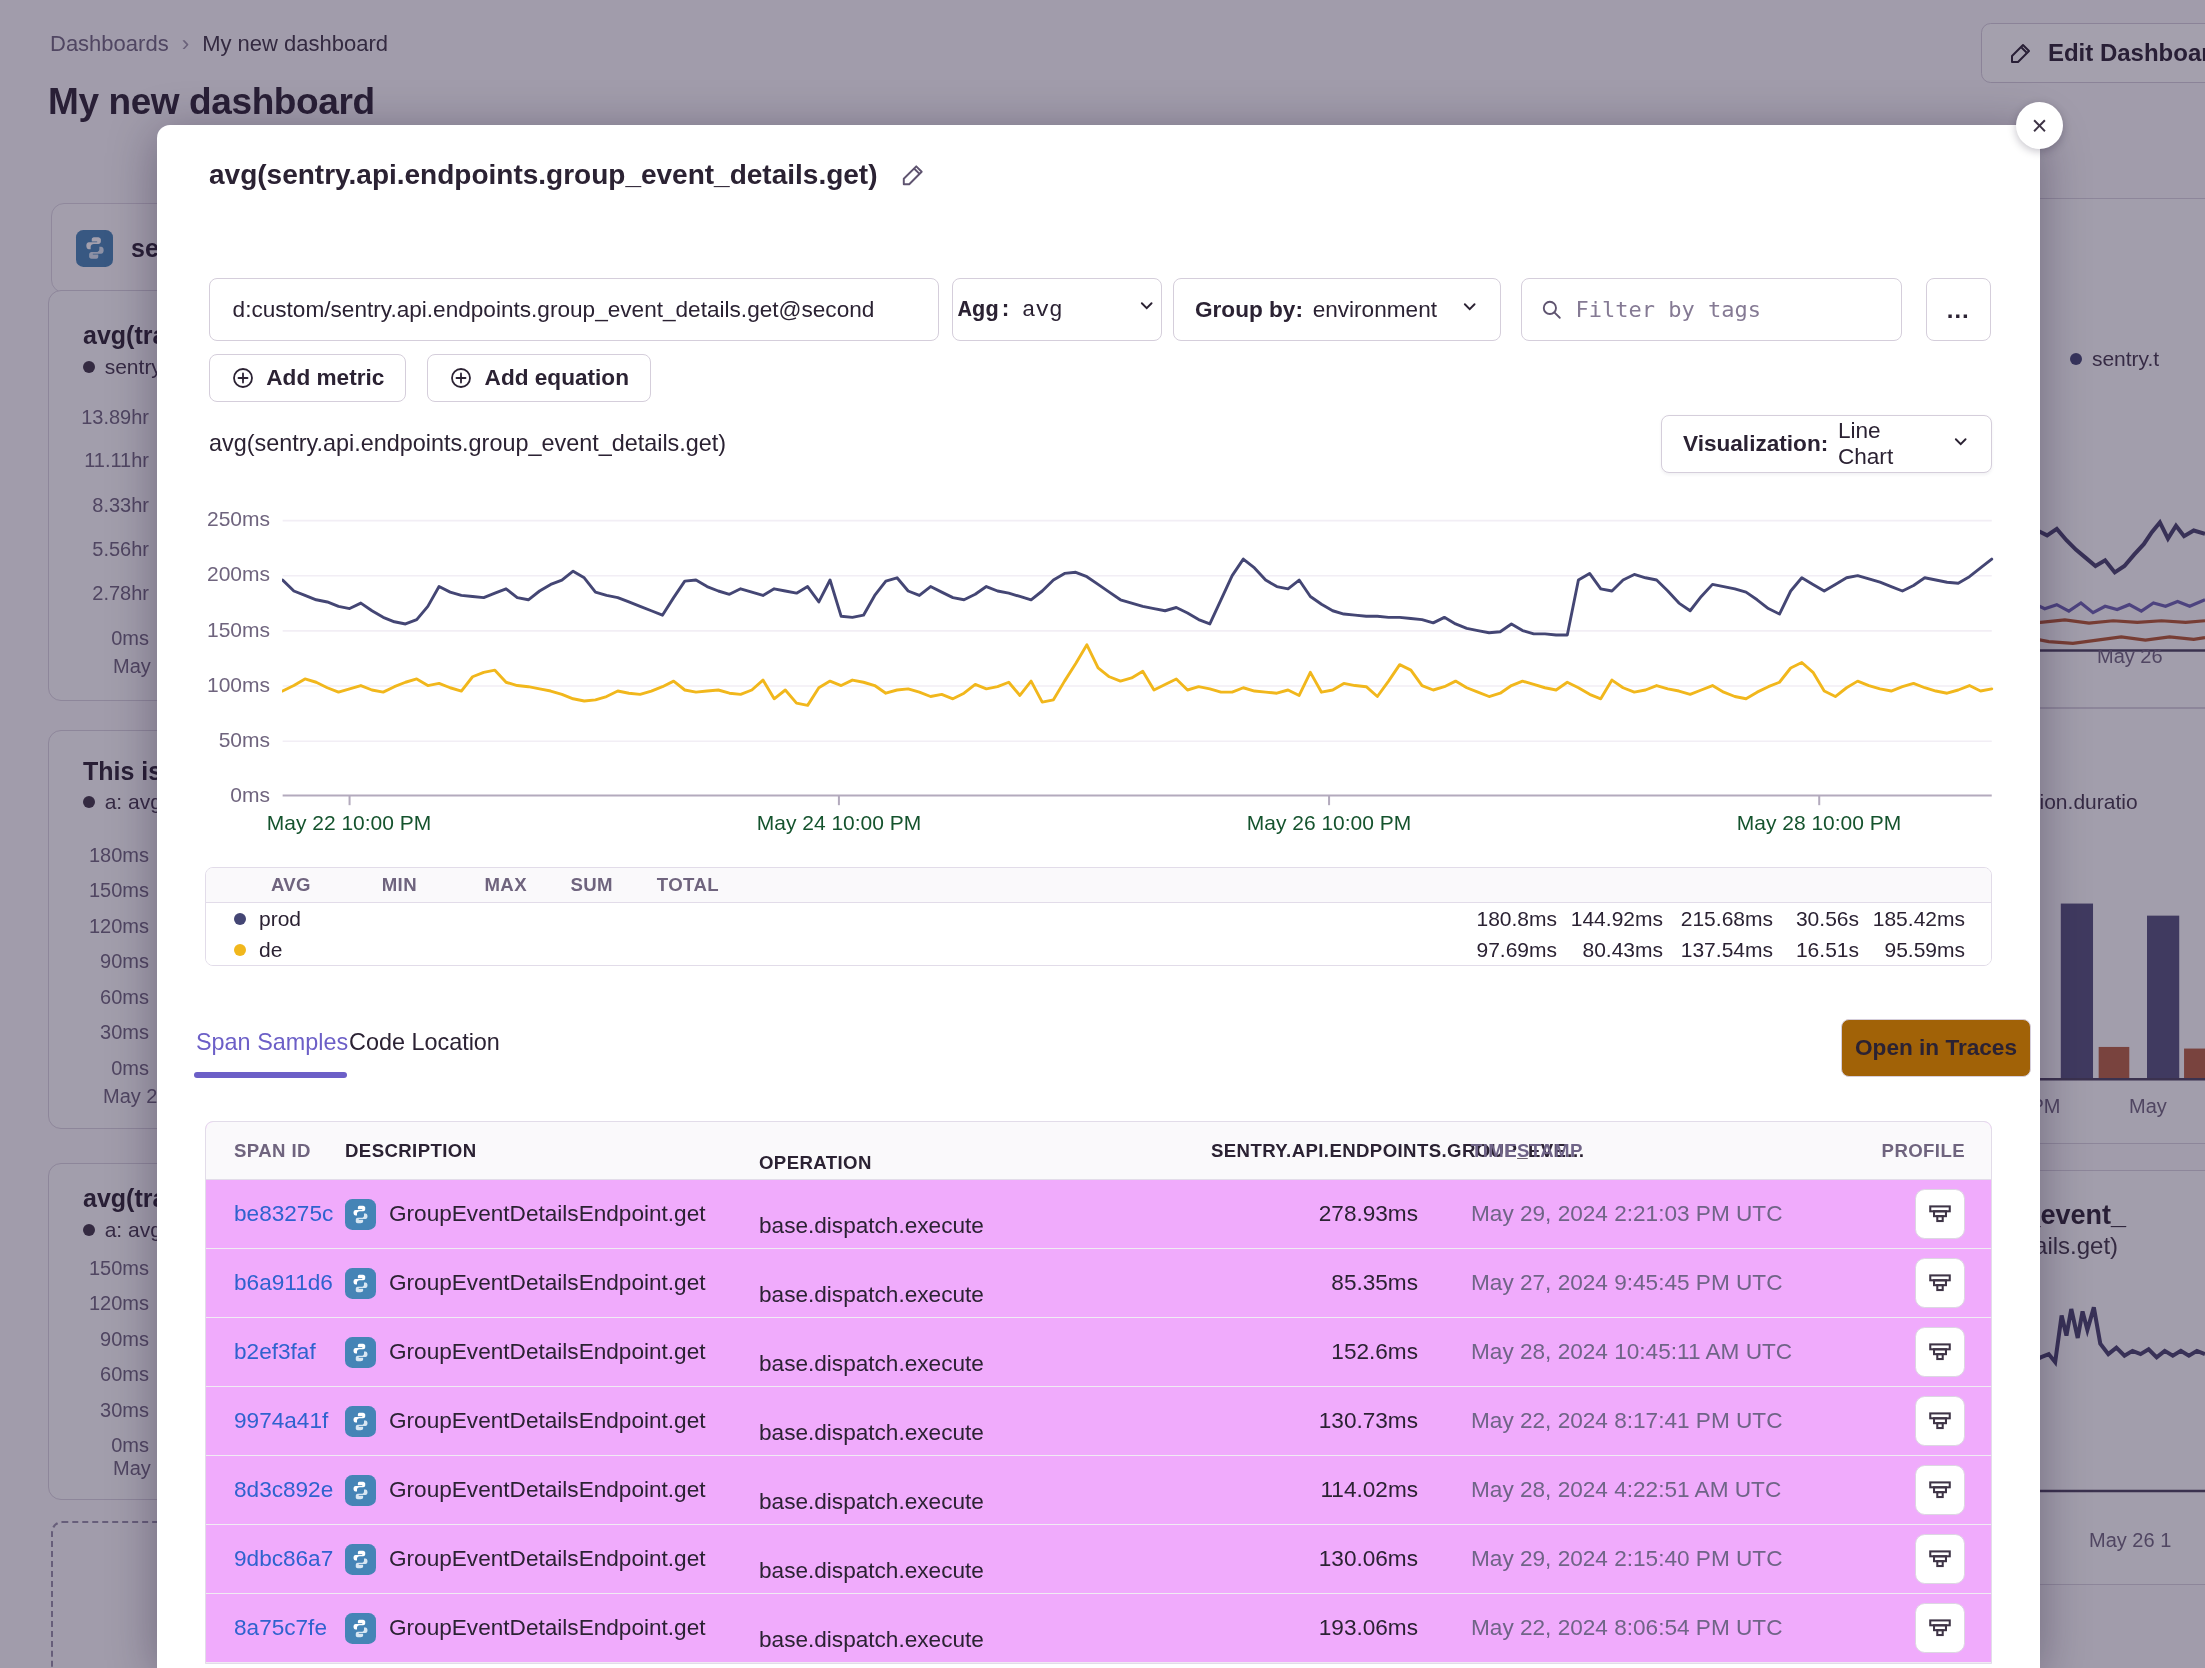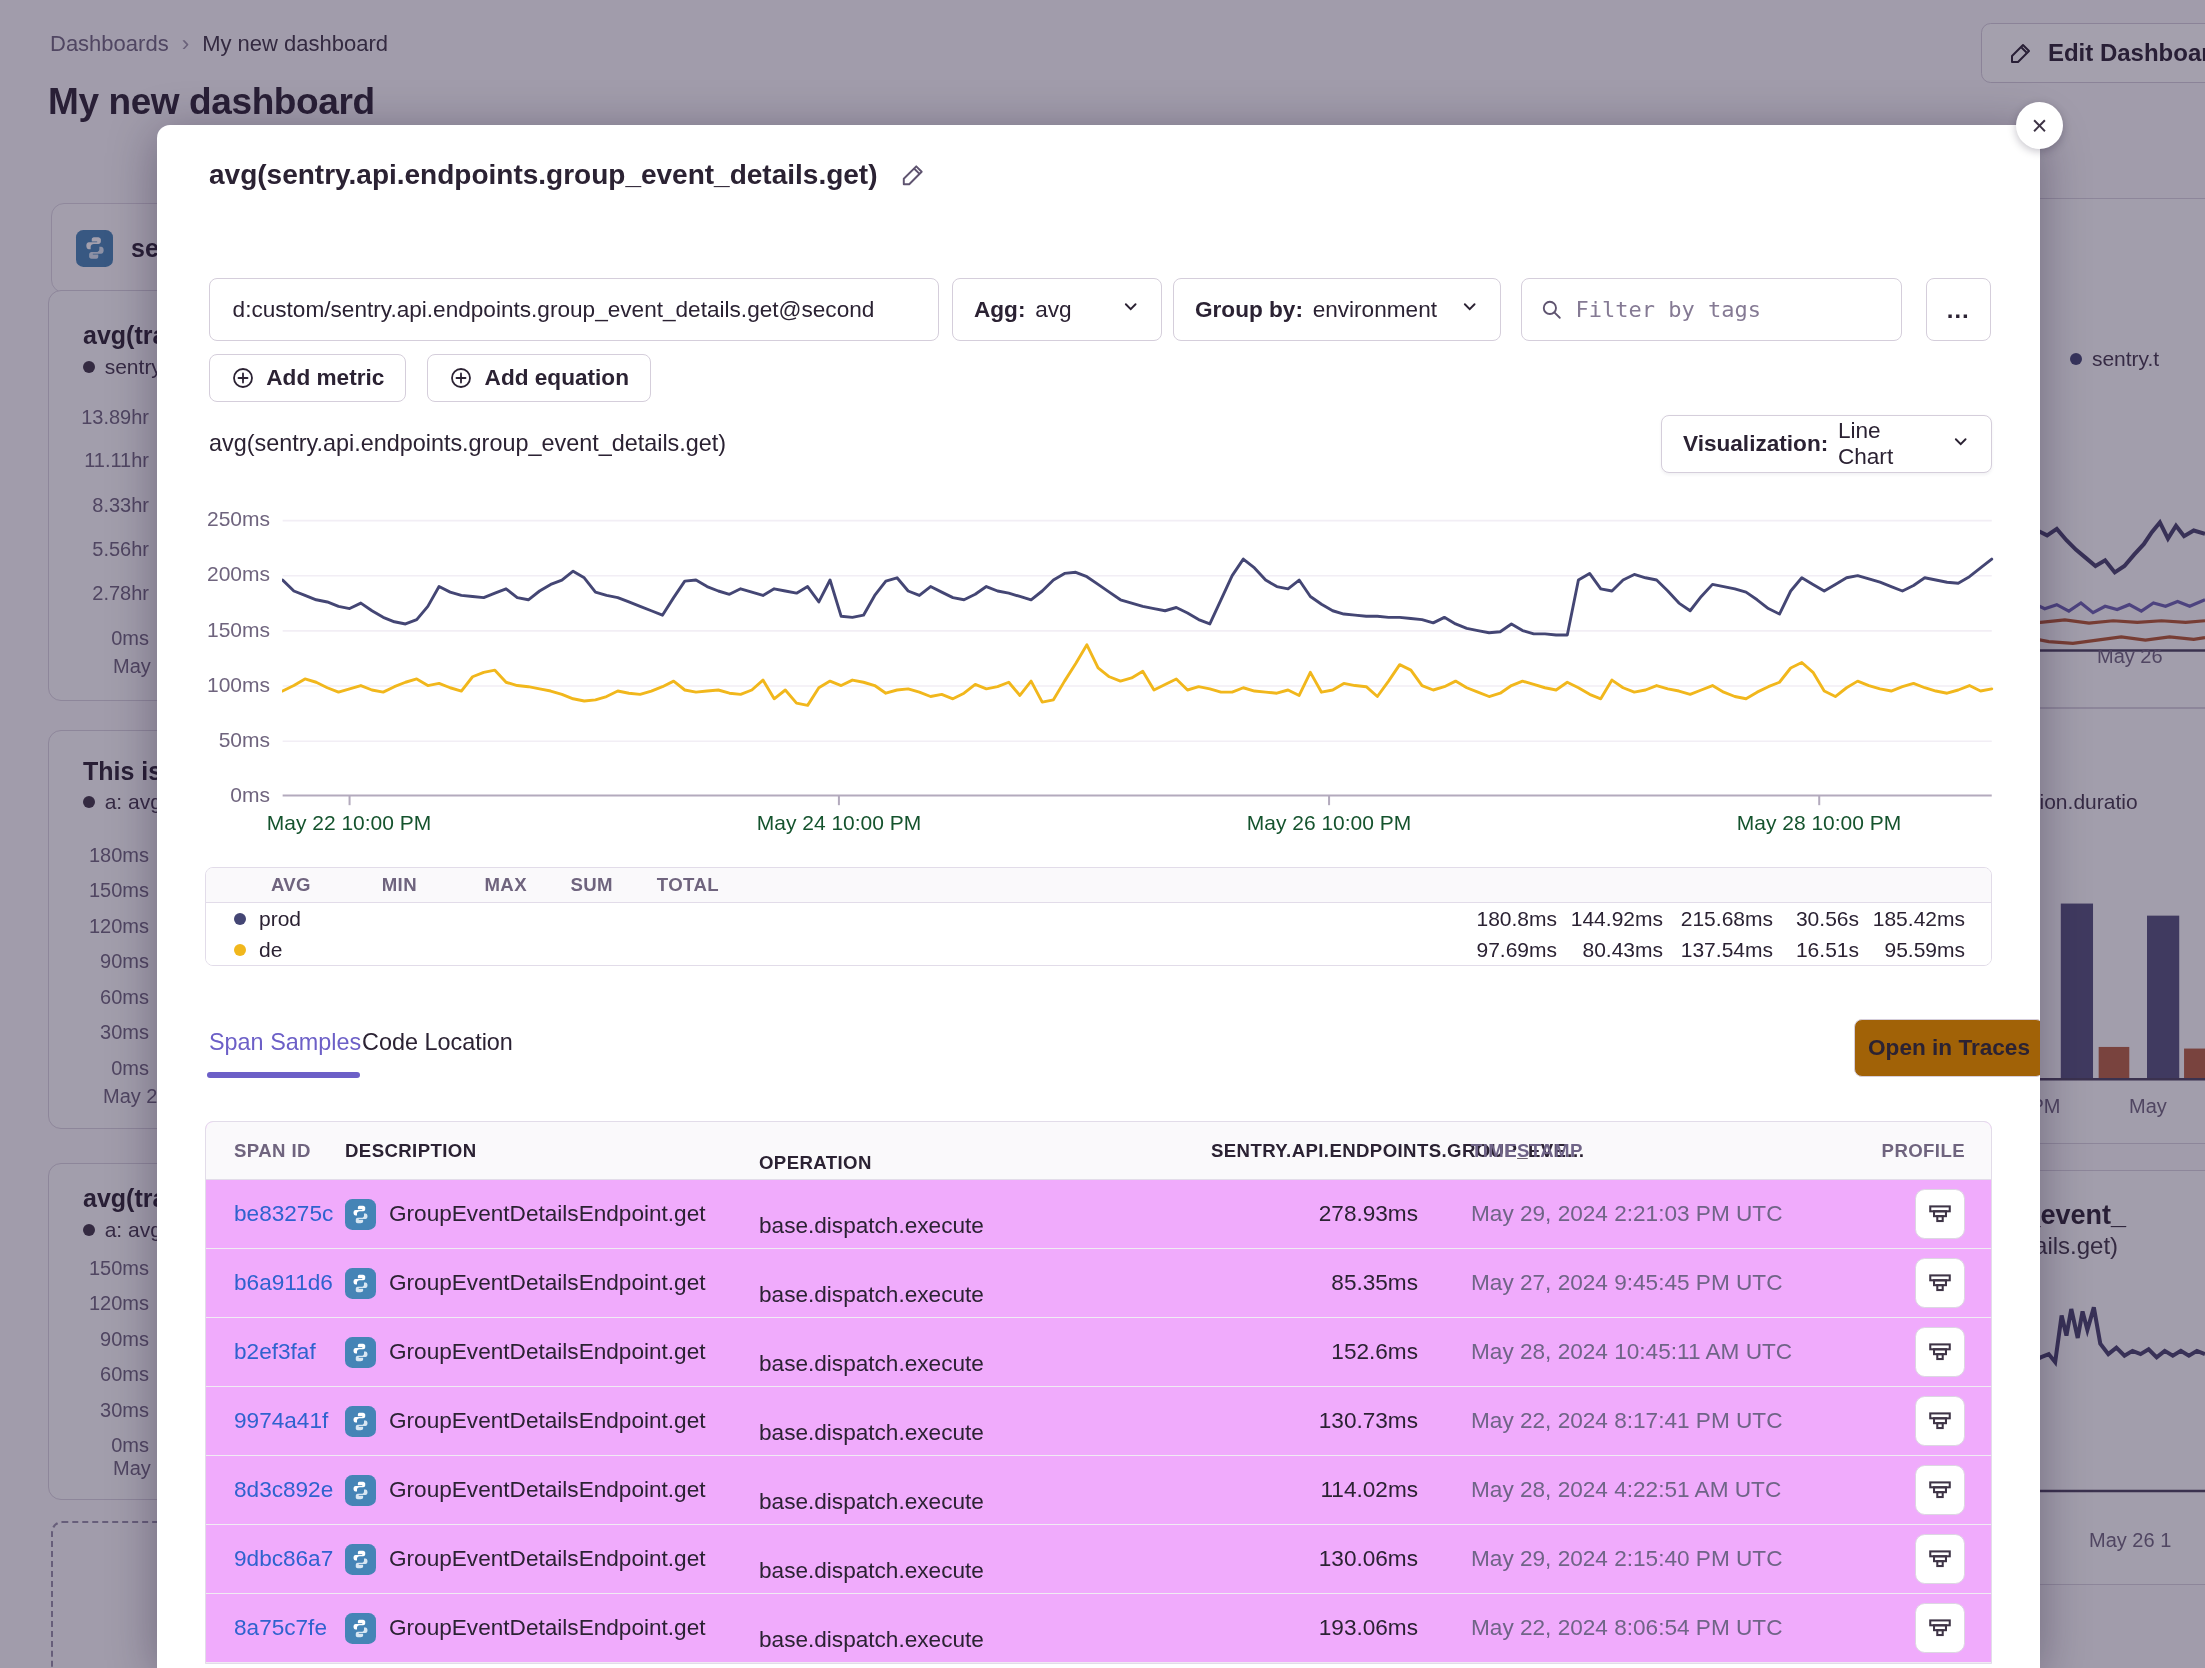--- a/index.html
+++ b/index.html
@@ -42,21 +42,21 @@
     font-size:27.4px; color:#3E3446; cursor:pointer; }
   .m-title { position:absolute; left:52px; top:34px; display:flex; align-items:center; gap:22.6px; }
   .m-title .txt { font-size:28px; font-weight:bold; color:#2B2233; }
 
   .q-row { position:absolute; top:153px; left:0; width:100%; height:63px; }
   .field { position:absolute; height:63px; border:0.8px solid #D5CEDB; border-radius:8px; background:#fff;
     display:flex; align-items:center; font-size:22.6px; color:#2B2233; }
   .metric-input { left:52px; width:730px; padding:0 22.6px; }
   .metric-input input { border:none; outline:none; width:100%; font-size:22.6px; color:#2B2233;
     font-family:"Liberation Sans", sans-serif; background:transparent; }
-  .agg { left:795px; width:210px; padding:0 21px; gap:9.7px; cursor:pointer; }
+  .agg { left:795px; width:210px; padding:0 5px; gap:9.7px; cursor:pointer;font-family:Liberation Mono, monospace; }
   .groupby { left:1016px; width:328px; padding:0 21px; gap:9.7px; cursor:pointer; }
   .bold-lbl { font-weight:bold; }
   .chev { margin-left:auto; }
   .filter { left:1364px; width:381px; padding:13px 18px; gap:13px; }
   .filter input { border:none; outline:none; width:100%; font-size:22px;
     font-family:"DejaVu Sans Mono", monospace; color:#2B2233; background:transparent; }
   .filter input::placeholder { color:#857A94; }
   .more-btn { left:1769px; width:65px; justify-content:center; font-weight:bold; font-size:24px; letter-spacing:1.6px; cursor:pointer; }
 
   .add-row { position:absolute; top:229px; left:52px; display:flex; gap:21px; }
@@ -76,21 +76,21 @@
   .sum-table { position:absolute; left:48px; top:742px; width:1787px; border:0.8px solid #E2DCE9; border-radius:8px;
     overflow:hidden; }
   .sum-head { display:flex; align-items:center; height:35px; background:#FAF9FB; border-bottom:0.8px solid #E2DCE9;
     font-size:18.6px; font-weight:bold; color:#6F647E; letter-spacing:0.4px; }
   .sum-row { display:flex; align-items:center; height:31px; background:#fff; font-size:21px; color:#2B2233; }
   .sc-name { flex:1; padding-left:28px; display:flex; align-items:center; gap:13px; }
   .sc { text-align:right; }
   .sc.avg { width:105px; } .sc.min { width:106px; } .sc.max { width:110px; }
   .sc.sum { width:86px; } .sc.total { width:106px; margin-right:26px; }
 
-  .tabs-row { position:absolute; left:52px; top:894px; width:1783px; height:65px; }
+  .tabs-row { position:absolute; left:39px; top:894px; width:1783px; height:65px; }
   .tab { position:absolute; top:9.7px; font-size:23.4px; cursor:pointer; }
   .tab.active { color:#6C5FC7; }
   .tab.idle { color:#2B2233; left:153px; }
   .tab-underline { position:absolute; left:-2.4px; top:53px; width:153px; height:5.6px; background:#6C5FC7; border-radius:3.2px; }
   .tab-divider { position:absolute; left:-2.4px; top:56px; width:1533px; height:1.6px; background:#E2DCE9; z-index:-1; }
   .traces-btn { position:absolute; left:1645px; top:0px; width:190px; height:58px; background:#a16207;
     border:0.8px solid #D5CEDB; border-radius:8px; display:flex; align-items:center; justify-content:center;
     font-size:22.6px; font-weight:bold; color:#2B2233; cursor:pointer; }
 
   .samples { position:absolute; left:48px; top:996px; width:1787px; border:0.8px solid #E2DCE9; border-radius:8px 8px 0 0;

